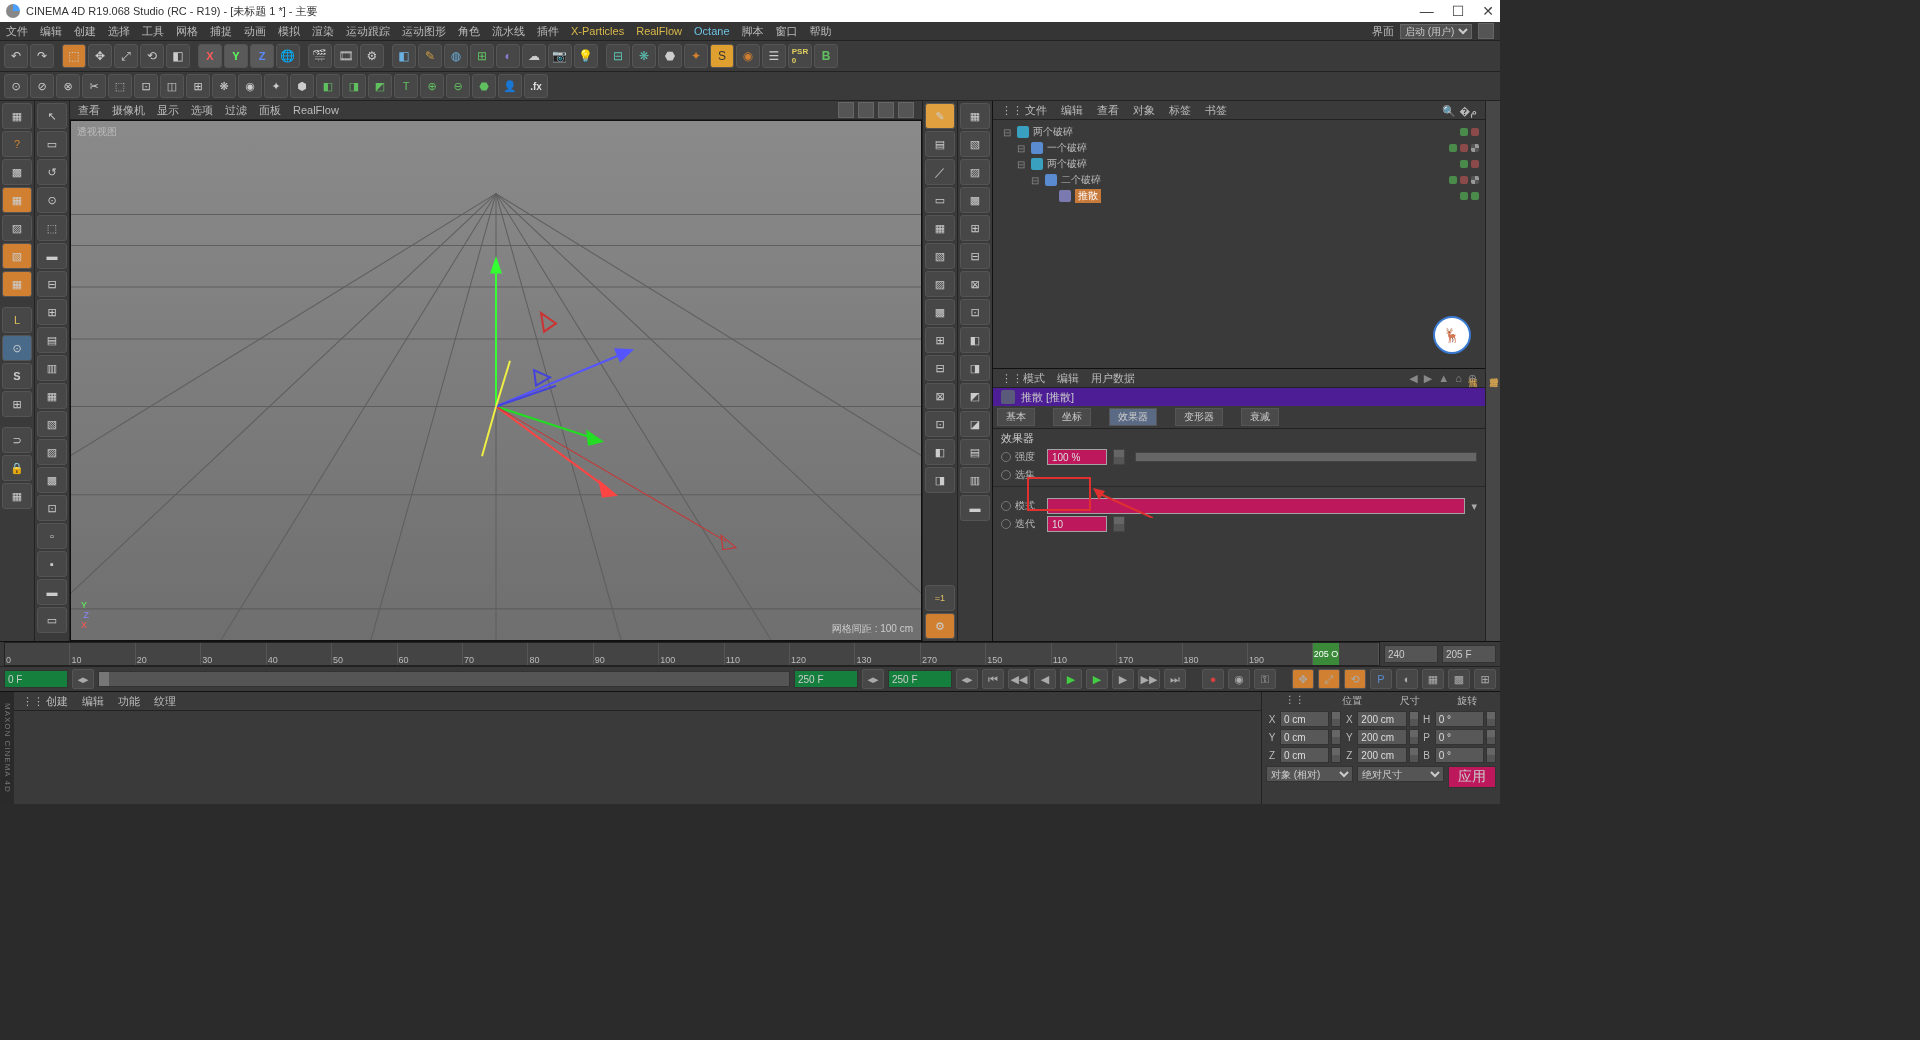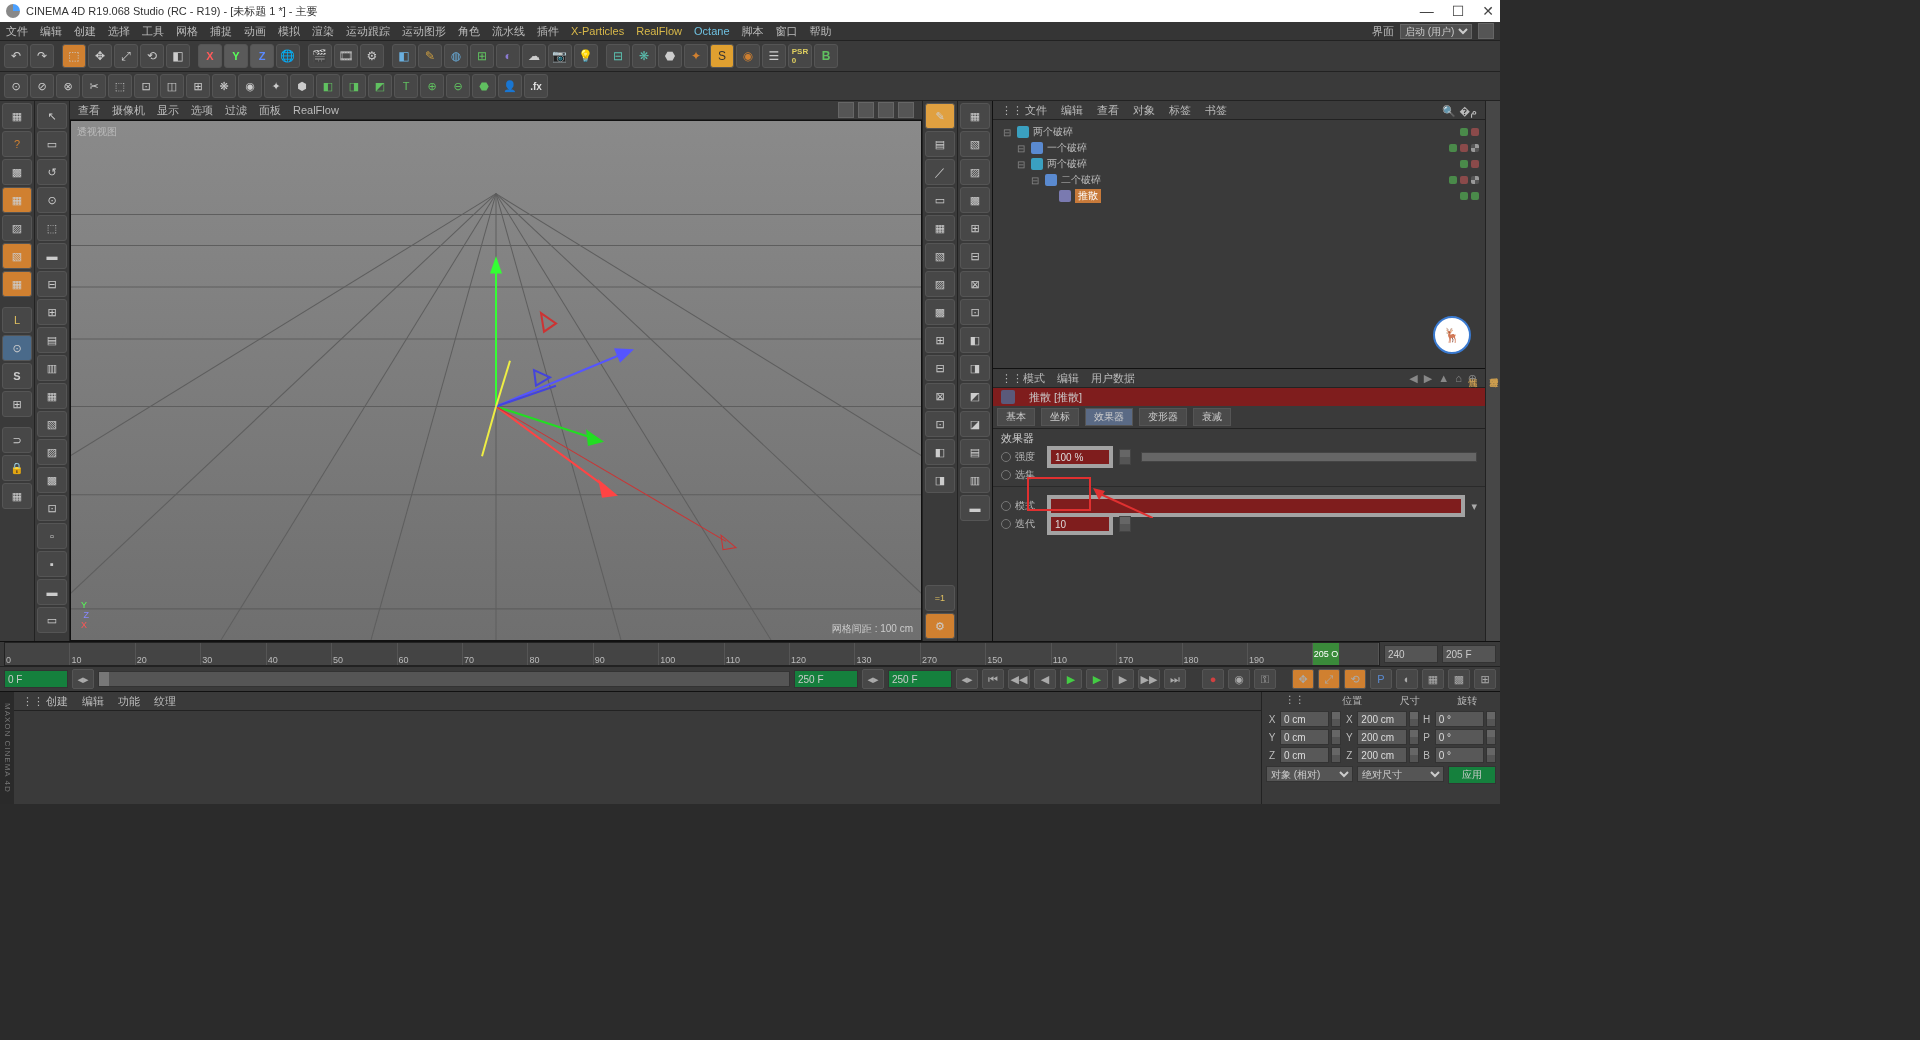--- a/index.html
+++ b/index.html
@@ -53,30 +53,30 @@
 .objrow .ico{width:12px;height:12px;border-radius:2px}
 .objrow .name{cursor:default}
 .objrow .name.sel{background:#c87a3a;color:#fff;padding:0 3px}
 .objrow .dots{margin-left:auto;display:flex;gap:3px}
 .dot{width:8px;height:8px;border-radius:2px}
 .dg{background:#4a8a4a}.dr{background:#8a4a4a}.dchk{background:repeating-conic-gradient(#999 0 25%,#555 0 50%);}
 .watermark{position:absolute;right:14px;bottom:14px;width:34px;height:34px;border:2px solid #3a7ad0;border-radius:50%;background:#fff;display:flex;align-items:center;justify-content:center;font-size:14px}
 
 .attr-tabs{height:18px;display:flex;align-items:center;gap:12px;padding:0 8px;color:#bbb;border-bottom:1px solid #222}
 .attr-tabs .ricons{margin-left:auto;display:flex;gap:6px;color:#888}
-.attr-head{height:18px;display:flex;align-items:center;gap:14px;padding:0 8px;background:#7f1d1d}
+.attr-head{height:18px;display:flex;align-items:center;gap:6px;padding:0 8px;background:#4c1d95}
 .attr-head .ico{width:14px;height:14px;background:#5a5a7a;border-radius:2px}
-.subtabs{height:18px;display:flex;gap:6px;padding:2px 4px}
+.subtabs{height:18px;display:flex;gap:18px;padding:2px 4px}
 .subtabs span{padding:1px 8px;background:#4a4a4a;border:1px solid #555;font-size:10px}
 .subtabs span.active{background:#5a6a85}
 .section-label{padding:2px 8px;color:#ccc;font-size:11px;border-top:1px solid #222}
 .prow{display:flex;align-items:center;height:18px;padding:0 8px;gap:6px}
 .prow .pl{width:40px;color:#bbb;font-size:10px;display:flex;align-items:center;gap:4px}
 .prow .pl::before{content:"";width:8px;height:8px;border:1px solid #777;border-radius:50%;display:inline-block}
-.prow .pv{flex:0 0 50px;background:#7f1d1d;border:4px solid #a3a3a3;height:14px;padding:0 4px;color:#ddd;font-size:10px;display:flex;align-items:center}
+.prow .pv{flex:0 0 50px;background:#be185d;border:1px solid #a3a3a3;height:14px;padding:0 4px;color:#ddd;font-size:10px;display:flex;align-items:center}
 .prow .spin{width:10px;height:14px;background:linear-gradient(#666 50%,#555 50%);border:1px solid #444}
 .prow .slider{flex:1;height:8px;background:#666;border:1px solid #444;margin-left:4px}
 .redbox{position:absolute;border:2px solid #e03030;pointer-events:none}
 .arrow{position:absolute;width:60px;height:30px;pointer-events:none}
 
 .timeline-row{height:24px;background:#3a3a3a;border-top:1px solid #111;display:flex;align-items:center}
 .ruler{flex:1;height:22px;position:relative;background:#444;margin:0 4px;border:1px solid #222;overflow:hidden}
 .ruler .ticks{display:flex;height:100%}
 .ruler .tick{flex:1;border-right:1px solid #555;font-size:9px;color:#bbb;display:flex;align-items:flex-end;padding:0 1px}
 .ruler .marker{position:absolute;top:0;bottom:0;width:26px;background:#3a8a3a;color:#fff;font-size:9px;display:flex;align-items:center;justify-content:center}
@@ -95,21 +95,21 @@
 .coord-panel{width:230px;background:#3a3a3a;border-left:1px solid #222;padding:2px 4px;font-size:10px}
 .coord-head{display:flex;height:16px}
 .coord-head span{flex:1;text-align:center;color:#bbb}
 .crow{display:flex;height:18px;align-items:center;gap:2px}
 .crow .lab{width:12px;color:#bbb;text-align:center}
 .crow .val{flex:1;background:#585858;border:1px solid #333;height:14px;color:#ddd;padding:0 3px;display:flex;align-items:center}
 .crow .sp{width:8px;height:14px;background:linear-gradient(#666 50%,#555 50%);border:1px solid #333}
 .crow .mid{width:12px;text-align:center;color:#bbb}
 .cbot{display:flex;gap:4px;margin-top:2px}
 .cbot select{flex:1;background:#555;color:#ccc;border:1px solid #333;font-size:10px;height:16px}
-.cbot button{width:48px;background:#15803d;border:1px solid #333;color:#ccc;font-size:10px}
+.cbot button{width:48px;background:#be185d;border:1px solid #333;color:#ccc;font-size:14px}
 
 .maxon{position:absolute;left:0;bottom:0;width:14px;height:112px;background:#2a2a2a;writing-mode:vertical-rl;text-orientation:mixed;font-size:8px;color:#777;display:flex;align-items:center;justify-content:center;letter-spacing:1px}
 .attr-area{flex:1;position:relative;background:#3a3a3a}
 
 .side-strip{width:14px;background:#474747;border-left:1px solid #222;writing-mode:vertical-rl;font-size:9px;color:#d0a050;display:flex;flex-direction:column;gap:8px;padding:6px 0;align-items:center}
 </style>
 </head>
 <body>
 
 <div class="titlebar">

